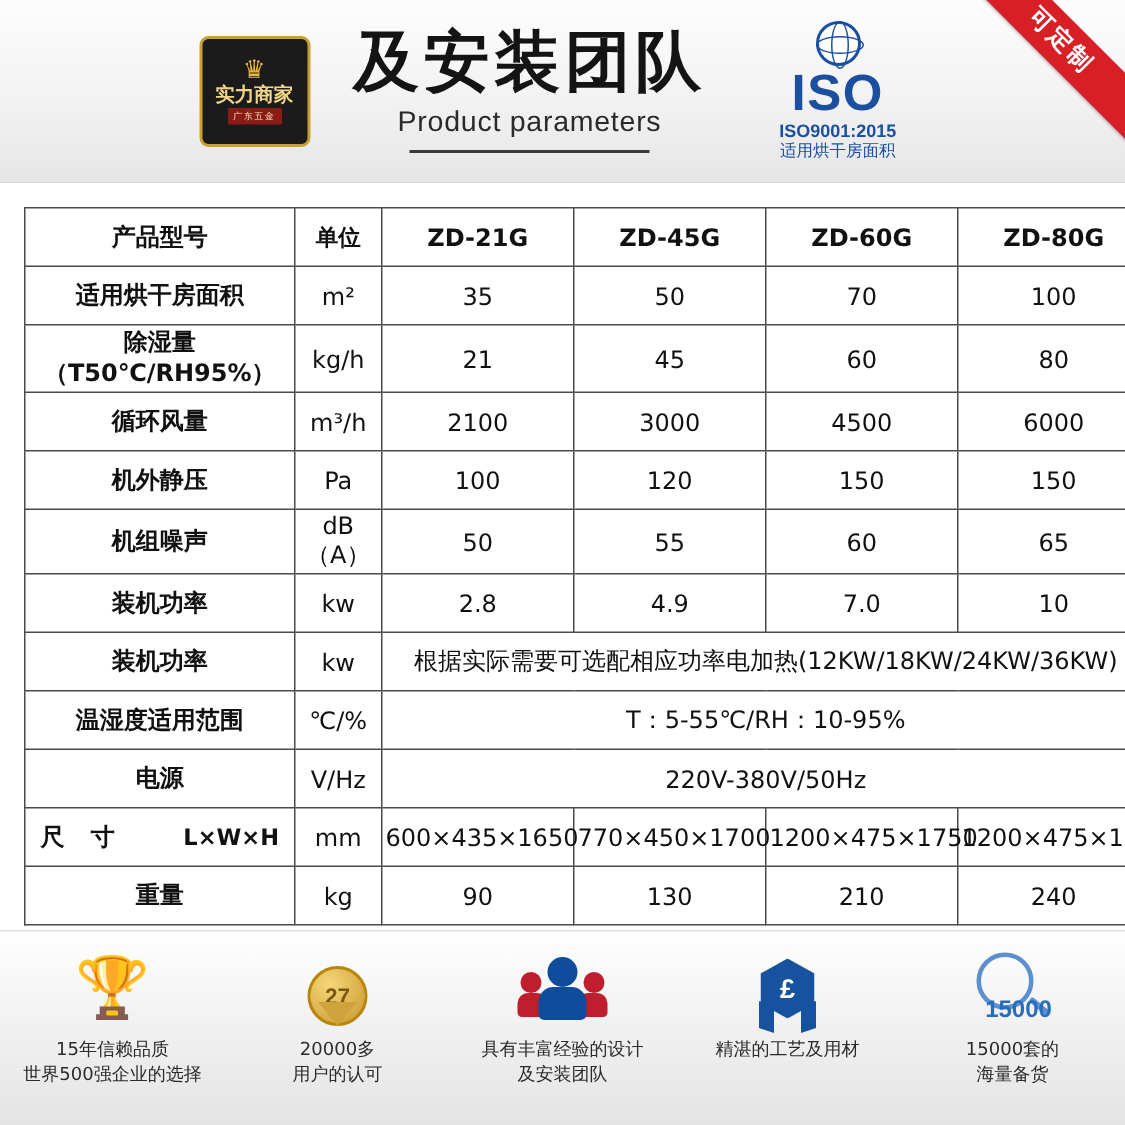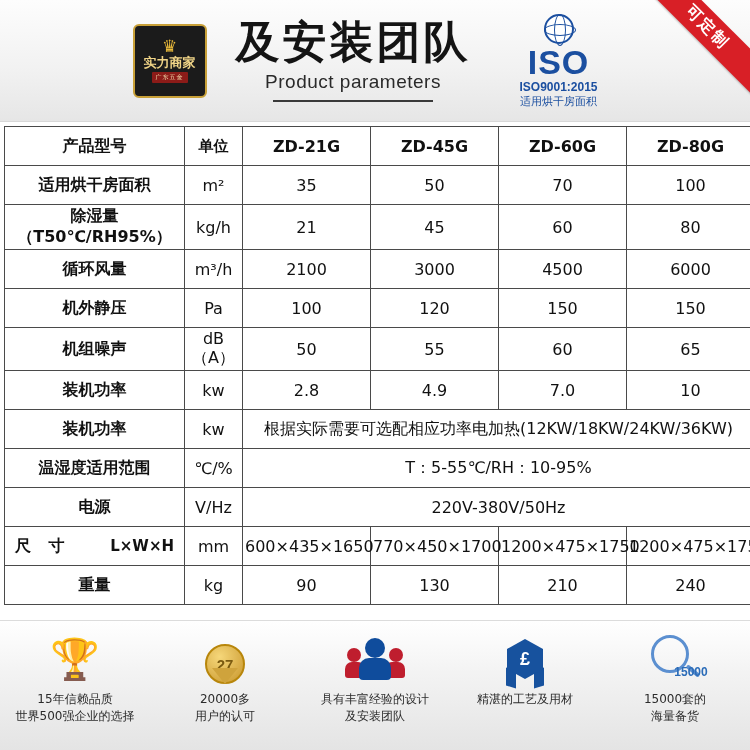--- a/index.html
+++ b/index.html
@@ -153,21 +153,21 @@
     font-weight: bold;
     text-align: center;
     padding: 5px 0;
     transform: rotate(45deg);
     letter-spacing: 2px;
     box-shadow: 0 1px 2px rgba(0,0,0,.25);
   }
 
   
   .table-wrap {
-    padding: 4px;
+    padding: 16px;
   }
   table.spec {
     width: 750px;
     border-collapse: collapse;
     table-layout: fixed;
     background: #fff;
   }
   table.spec td {
     border: 1px solid #4a4a4a;
     text-align: center;
@@ -278,22 +278,22 @@
   .magnifier { position: relative; width: 56px; height: 52px; }
   .mag-circle {
     position: absolute; left: 4px; top: 2px; width: 38px; height: 38px;
     border: 3px solid #5b8fd0; border-radius: 50%;
   }
   .mag-handle {
     position: absolute; left: 38px; top: 36px; width: 16px; height: 4px;
     background: #5b8fd0; transform: rotate(40deg); border-radius: 2px;
   }
   .mag-num {
-    position: absolute; left: 16px; top: 32px; width: 56px;
-    text-align: center; font-size: 12px; font-weight: bold; color: #2b6cb8;
+    position: absolute; left: 4px; top: 32px; width: 56px;
+    text-align: center; font-size: 16px; font-weight: bold; color: #2b6cb8;
   }
 </style>
 </head>
 <body>
 
 <div id="page">
 
   <div class="header">
     <div class="header-inner">
 

